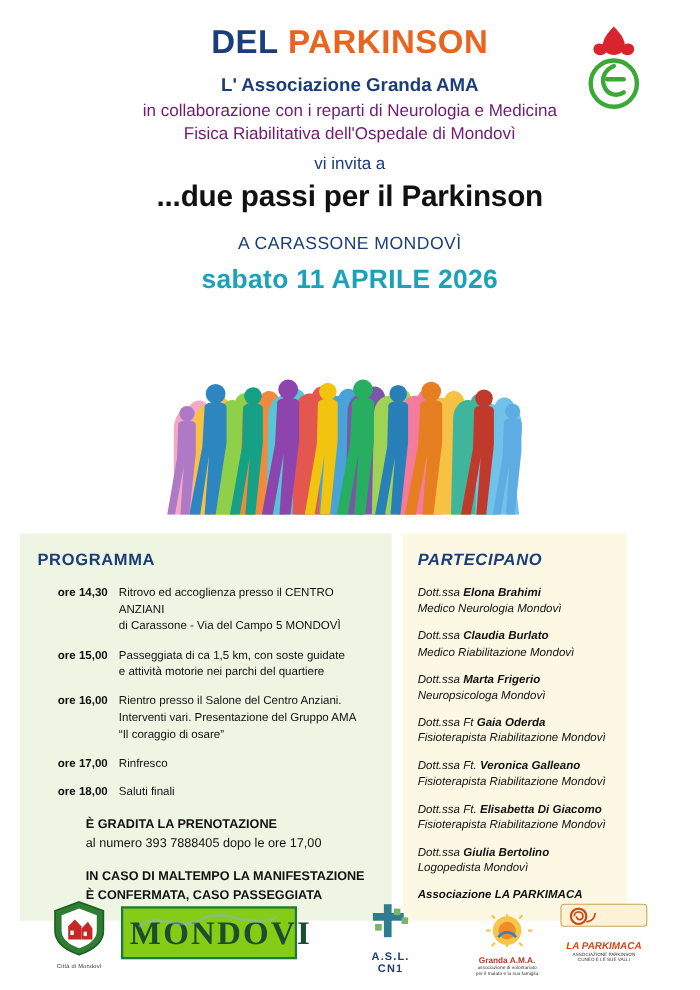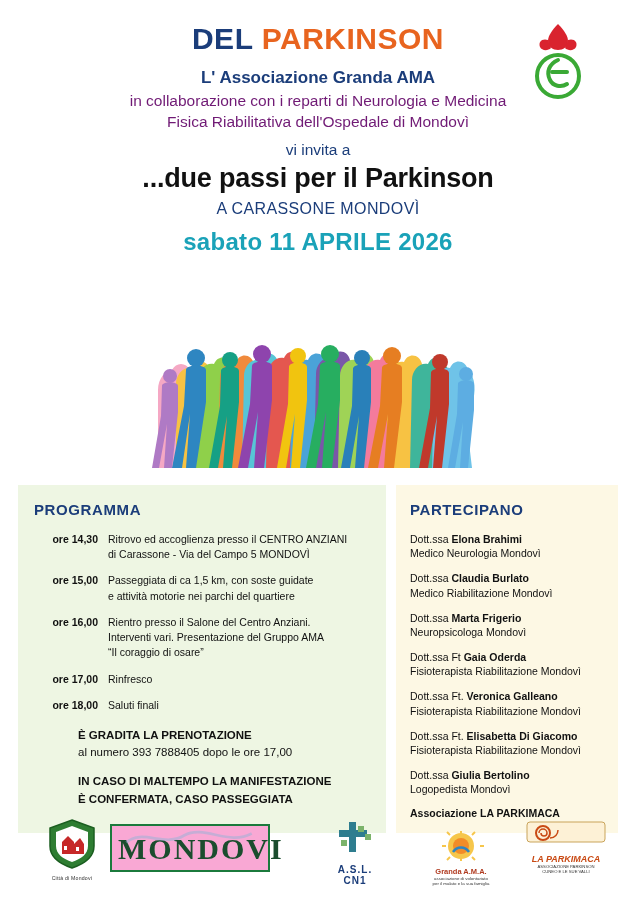--- a/index.html
+++ b/index.html
@@ -76,21 +76,21 @@
   .due-passi {
     font-size: 27px;
     font-weight: bold;
     color: #111111;
     margin-top: 4px;
     letter-spacing: -0.2px;
   }
   .luogo {
     font-size: 16px;
     color: #1b3d7a;
-    margin-top: 6px;
+    margin-top: 19px;
     letter-spacing: 0.4px;
   }
   .data {
     font-size: 24px;
     font-weight: bold;
     color: #1aa2b8;
     margin-top: 10px;
     letter-spacing: 0.3px;
   }
 
@@ -101,35 +101,36 @@
     top: 318px;
     width: 636px;
     height: 150px;
   }
 
   
   .panels {
     position: absolute;
     left: 18px;
     top: 485px;
-    width: 600px;
+    width: 552px;
     display: flex;
     gap: 10px;
   }
   .panel-left {
     width: 368px;
     background: #eef6e3;
     padding: 16px 16px 14px 16px;
     box-sizing: border-box;
   }
   .panel-right {
     width: 222px;
     background: #fdf8e4;
     padding: 16px 12px 14px 14px;
     box-sizing: border-box;
+    font-style: italic;
   }
   .panel-title {
     font-size: 15px;
     font-weight: bold;
     color: #1b3d7a;
     letter-spacing: 0.6px;
     margin-bottom: 14px;
   }
 
   .prog-row {
@@ -207,41 +208,41 @@
     align-items: center;
   }
   .logo-slot {
     position: absolute;
     text-align: center;
   }
   .logo-comune { left: 38px; top: 4px; width: 68px; }
   .logo-mondovi { left: 110px; top: 12px; width: 160px; }
   .logo-asl { left: 325px; top: 6px; width: 60px; }
   .logo-granda { left: 425px; top: 18px; width: 72px; }
-  .logo-parki { left: 525px; top: 8px; width: 82px; }
+  .logo-parki { left: 508px; top: 8px; width: 82px; }
 
   .cap {
     font-size: 5.2px;
     color: #333;
     letter-spacing: 0.2px;
     margin-top: 1px;
   }
   .mondovi-text {
     font-family: "Liberation Serif", serif;
     font-size: 30px;
     letter-spacing: 2px;
     color: #1b4d2e;
     font-weight: bold;
     line-height: 1;
   }
   .mondovi-box {
     border: 2px solid #1b7a3c;
     padding: 8px 6px 6px 6px;
     position: relative;
-    background: #f9a8d4;
+    background: #84cc16;
   }
   .asl-text {
     font-size: 10px;
     color: #1b3d7a;
     letter-spacing: 1px;
     margin-top: 2px;
     font-weight: bold;
   }
   .granda-text {
     font-size: 7.5px;

